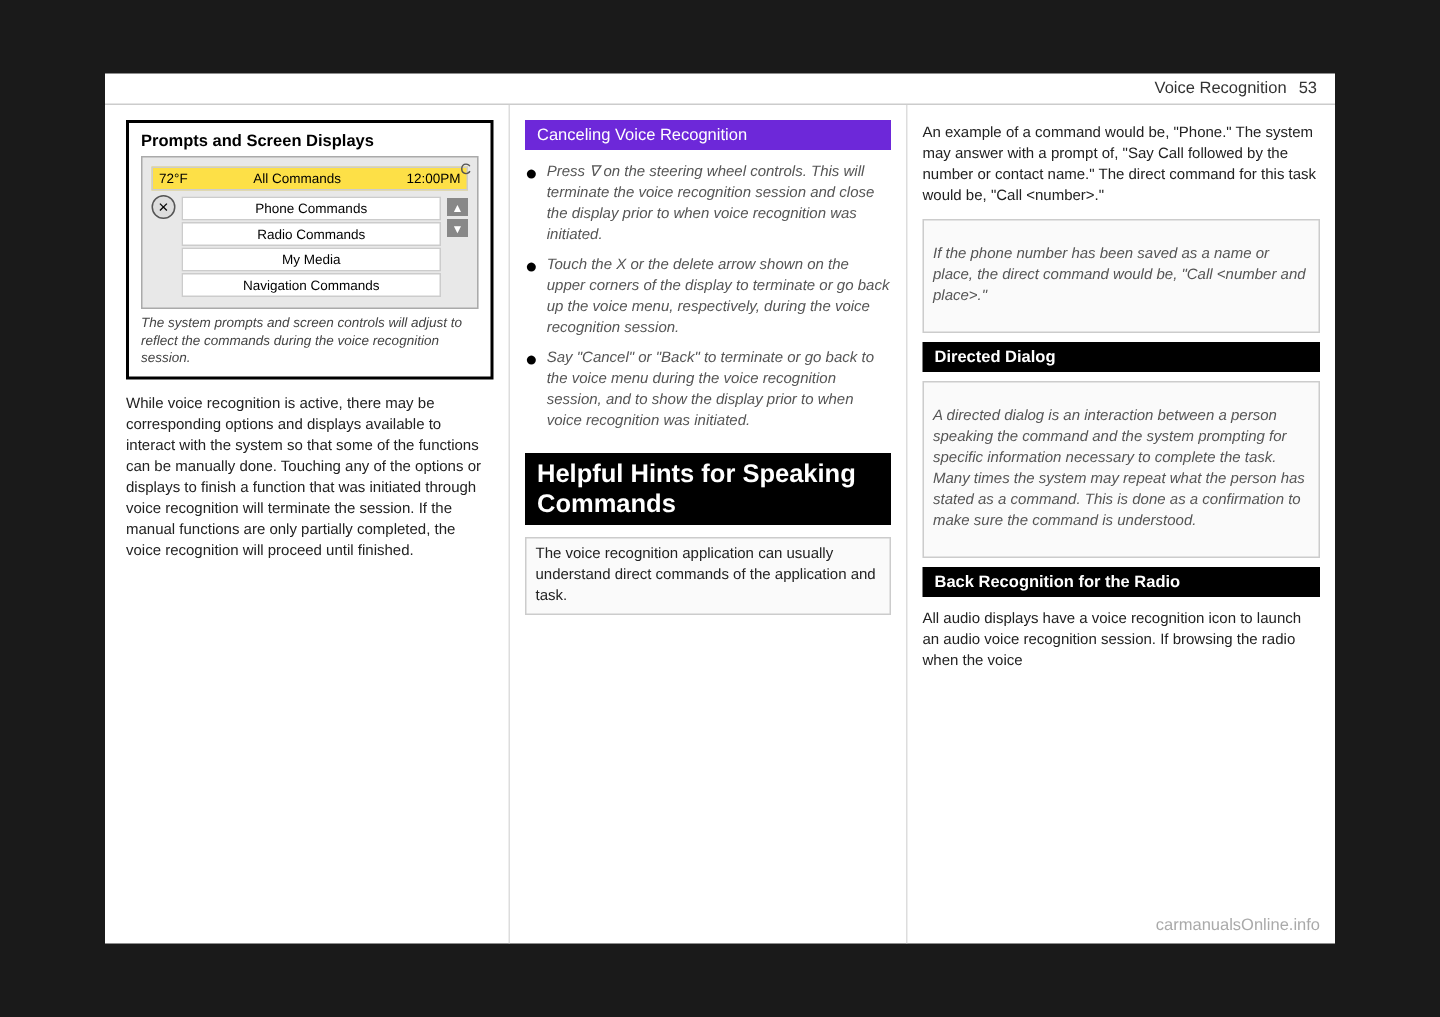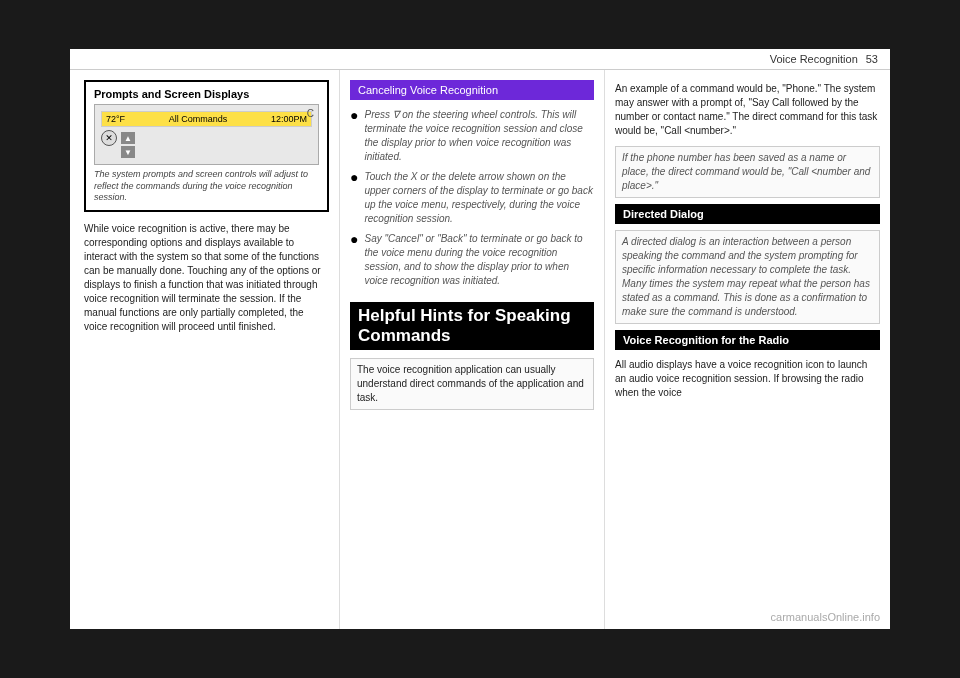--- a/index.html
+++ b/index.html
@@ -205,21 +205,21 @@
     }
     .right-section-header {
       background: #000;
       color: #fff;
       font-size: 11px;
       font-weight: bold;
       padding: 4px 8px;
     }
     .right-box {
       border: 1px solid #ccc;
-      padding: 4px 6px;
+      padding: 16px 6px;
       background: #fafafa;
     }
     .right-box-text {
       font-size: 10px;
       color: #555;
       line-height: 1.4;
       font-style: italic;
     }
     .watermark {
       position: absolute;
@@ -253,20 +253,26 @@
         <div class="section-box-title">Prompts and Screen Displays</div>
 
         <div class="screen-display">
           <div class="screen-topbar">
             <span>72°F</span>
             <span>All Commands</span>
             <span>12:00PM</span>
           </div>
           <div class="screen-row">
             <div class="screen-close-btn">✕</div>
+            <div class="screen-menus-col">
+              <div class="screen-menu-item">Phone Commands</div>
+              <div class="screen-menu-item">Radio Commands</div>
+              <div class="screen-menu-item">My Media</div>
+              <div class="screen-menu-item">Navigation Commands</div>
+            </div>
             <div class="screen-arrows-col">
               <div class="screen-arrow-up">▲</div>
               <div class="screen-arrow-down">▼</div>
             </div>
           </div>
           <span class="c-icon">C</span>
         </div>
 
         <div class="caption-text">The system prompts and screen controls will adjust to reflect the commands during the voice recognition session.</div>
       </div>
@@ -303,20 +309,20 @@
 
       <div class="right-box">
         <div class="right-box-text">If the phone number has been saved as a name or place, the direct command would be, "Call &lt;number and place&gt;."</div>
       </div>
 
       <div class="right-section-header">Directed Dialog</div>
       <div class="right-box">
         <div class="right-box-text">A directed dialog is an interaction between a person speaking the command and the system prompting for specific information necessary to complete the task. Many times the system may repeat what the person has stated as a command. This is done as a confirmation to make sure the command is understood.</div>
       </div>
 
-      <div class="right-section-header">Voice Recognition for the Radio</div>
+      <div class="right-section-header">Back Recognition for the Radio</div>
       <div class="right-body-text">All audio displays have a voice recognition icon to launch an audio voice recognition session. If browsing the radio when the voice</div>
     </div>
 
   </div>
 
   <div class="watermark">carmanualsOnline.info</div>
 </div>
 
 </body></html>

